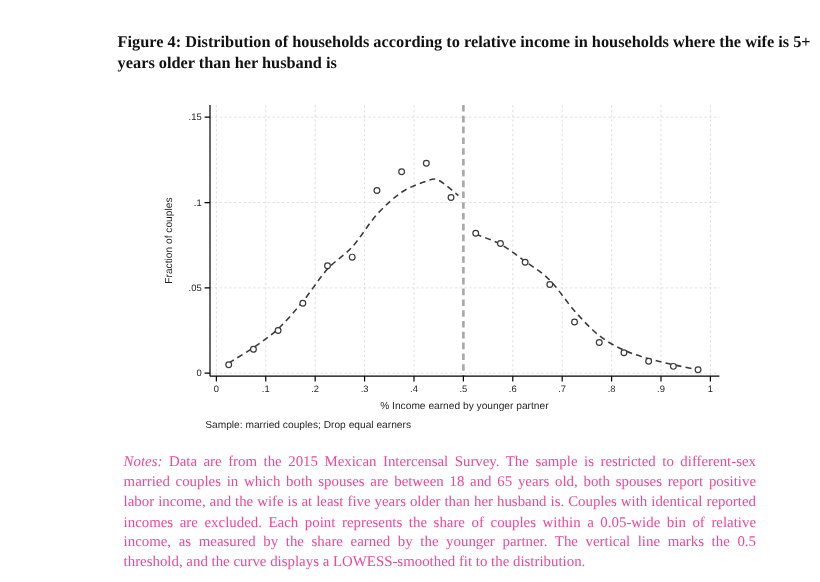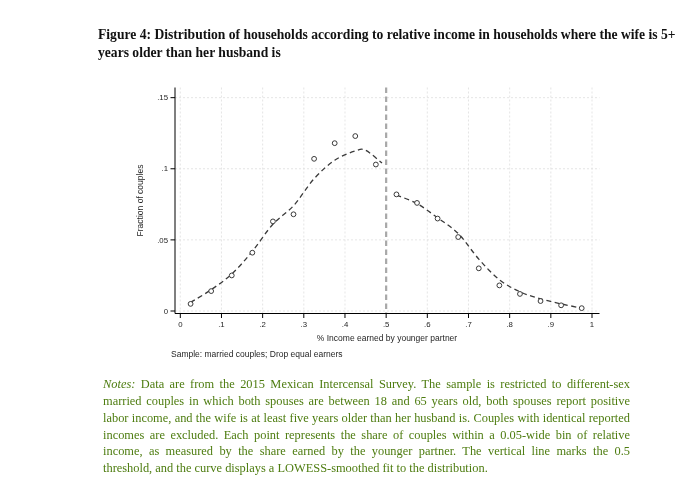--- a/index.html
+++ b/index.html
@@ -50,21 +50,21 @@
   .figure-notes {
     position: absolute;
     top: 376px;
     left: 81px;
     width: 527px;
     margin: 0;
     font-family: "Liberation Serif", serif;
     font-size: 12.4px;
     line-height: 1.36;
     text-align: justify;
-    color: #4d7c0f;
+    color: #ec4899;
   }
   .figure-notes .notes-label { font-style: italic; }
 </style>
 </head>
 <body>
 
 <div class="page">
 
   <h1 class="figure-title">Figure 4: Distribution of households according to relative income in households where the wife is 5+ years older than her husband is</h1>
 

